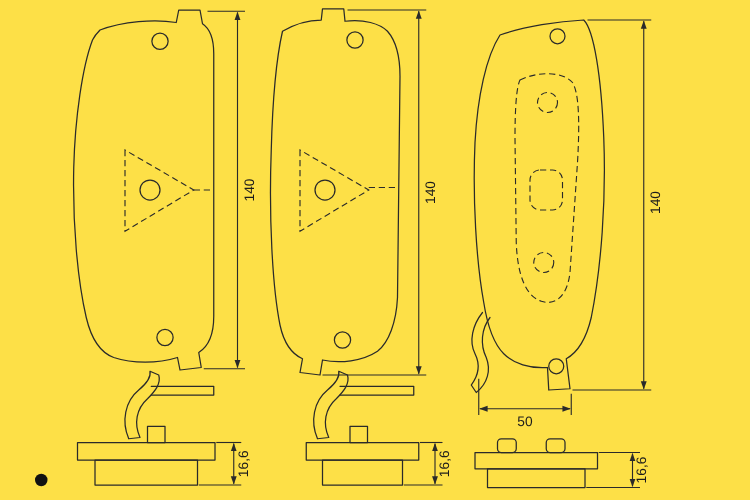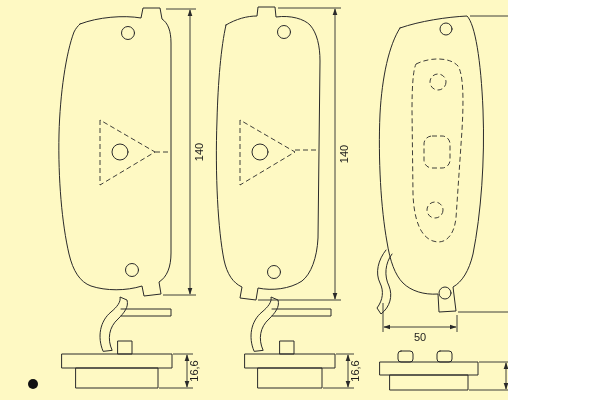--- a/index.html
+++ b/index.html
@@ -2,23 +2,23 @@
 <html><head>
 <meta charset="utf-8">
 <style>
   html, body {
     margin: 0;
     padding: 0;
     background: #ffffff;
   }
   .stage {
     position: relative;
-    width: 508px;
+    width: 600px;
     height: 400px;
-    background: #fef9c3;
+    background: #fde047;
     overflow: hidden;
     font-family: "Liberation Sans", sans-serif;
   }
   svg { display: block; }
   .outline {
     fill: none;
     stroke: #2a2a2a;
     stroke-width: 1;
     stroke-linejoin: round;
     stroke-linecap: round;

